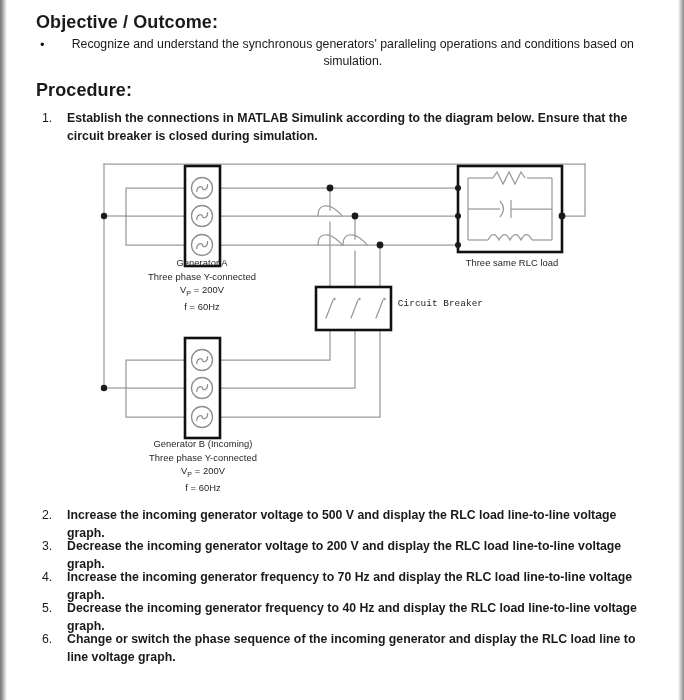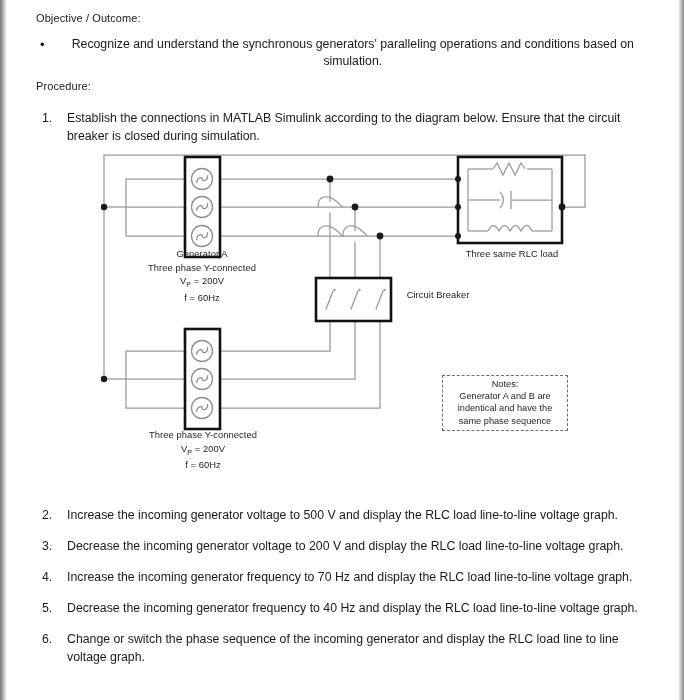--- a/index.html
+++ b/index.html
@@ -34,22 +34,22 @@
   }
 
   .page {
     position: absolute;
     left: 0; top: 0;
     width: 684px; height: 700px;
   }
 
   .heading {
     position: absolute;
-    font-weight: normal;
-    font-size: 11px;
+    font-weight: bold;
+    font-size: 18px;
     letter-spacing: .1px;
   }
   #objective-heading { left: 36px; top: 12px; }
   #procedure-heading { left: 36px; top: 80px; }
 
   .bullet-row {
     position: absolute;
     left: 40px; top: 36px;
     width: 608px;
     display: flex;
@@ -67,53 +67,53 @@
   .num-item {
     position: absolute;
     display: flex;
     gap: 9px;
     font-size: 12.3px;
     line-height: 1.45;
     left: 42px;
     width: 600px;
   }
   .num-marker { flex: 0 0 16px; }
-  .num-text { flex: 1 1 auto; }
+  .num-text { flex: 1 1 auto; font-weight: bold; }
 
   #item1 { top: 110px; width: 604px; }
   #item2 { top: 507px; }
   #item3 { top: 538px; }
   #item4 { top: 569px; }
   #item5 { top: 600px; }
   #item6 { top: 631px; }
 
   
   #diagram {
     position: absolute;
     left: 90px;
-    top: 143px;
+    top: 152px;
     width: 510px;
     height: 340px;
   }
   #diagram svg { display: block; }
 
   .dlabel {
     position: absolute;
     font-size: 9.4px;
     text-align: center;
     color: #1f1f1f;
     white-space: nowrap;
     letter-spacing: .05px;
   }
   .dlabel sub { font-size: 7px; }
 
   #gen-a-caption { left: 22px; top: 104px; width: 180px; line-height: 1.46; }
   #gen-b-caption { left: 18px; top: 285px; width: 190px; line-height: 1.46; }
   #rlc-caption  { left: 352px; top: 105px; width: 140px; }
-  #cb-caption   { left: 303px; top: 146px; width: 90px; text-align: center; }
+  #cb-caption   { left: 303px; top: 146px; width: 90px; text-align: right; font-family: Liberation Mono, monospace; }
 
   #notes-box {
     position: absolute;
     left: 352px;
     top: 232px;
     width: 118px;
     border: 1px dashed #6f6f6f;
     padding: 2px 3px 3px 3px;
     font-size: 9.2px;
     line-height: 1.33;
@@ -269,35 +269,30 @@
     </svg>
 
     <div class="dlabel" id="gen-a-caption">
       <div>Generator A</div>
       <div>Three phase Y-connected</div>
       <div><span>V</span><sub>P</sub><span> = 200V</span></div>
       <div>f = 60Hz</div>
     </div>
 
     <div class="dlabel" id="gen-b-caption">
+      <div>Generator B (Incoming)</div>
       <div>Three phase Y-connected</div>
       <div><span>V</span><sub>P</sub><span> = 200V</span></div>
       <div>f = 60Hz</div>
     </div>
 
     <div class="dlabel" id="rlc-caption">Three same RLC load</div>
 
     <div class="dlabel" id="cb-caption">Circuit Breaker</div>
 
-    <div id="notes-box">
-      <div id="notes-title">Notes:</div>
-      <div>Generator A and B are</div>
-      <div>indentical and have the</div>
-      <div>same phase sequence</div>
-    </div>
   </div>
 
   <div class="num-item" id="item2">
     <span class="num-marker">2.</span>
     <span class="num-text">Increase the incoming generator voltage to 500 V and display the RLC load line-to-line voltage graph.</span>
   </div>
   <div class="num-item" id="item3">
     <span class="num-marker">3.</span>
     <span class="num-text">Decrease the incoming generator voltage to 200 V and display the RLC load line-to-line voltage graph.</span>
   </div>

